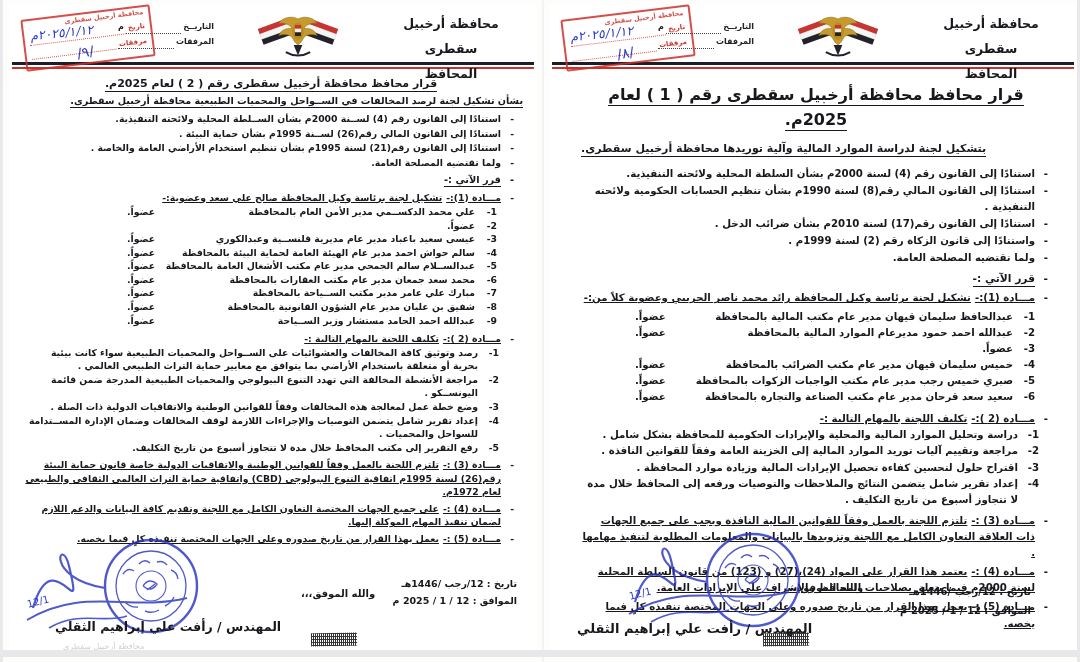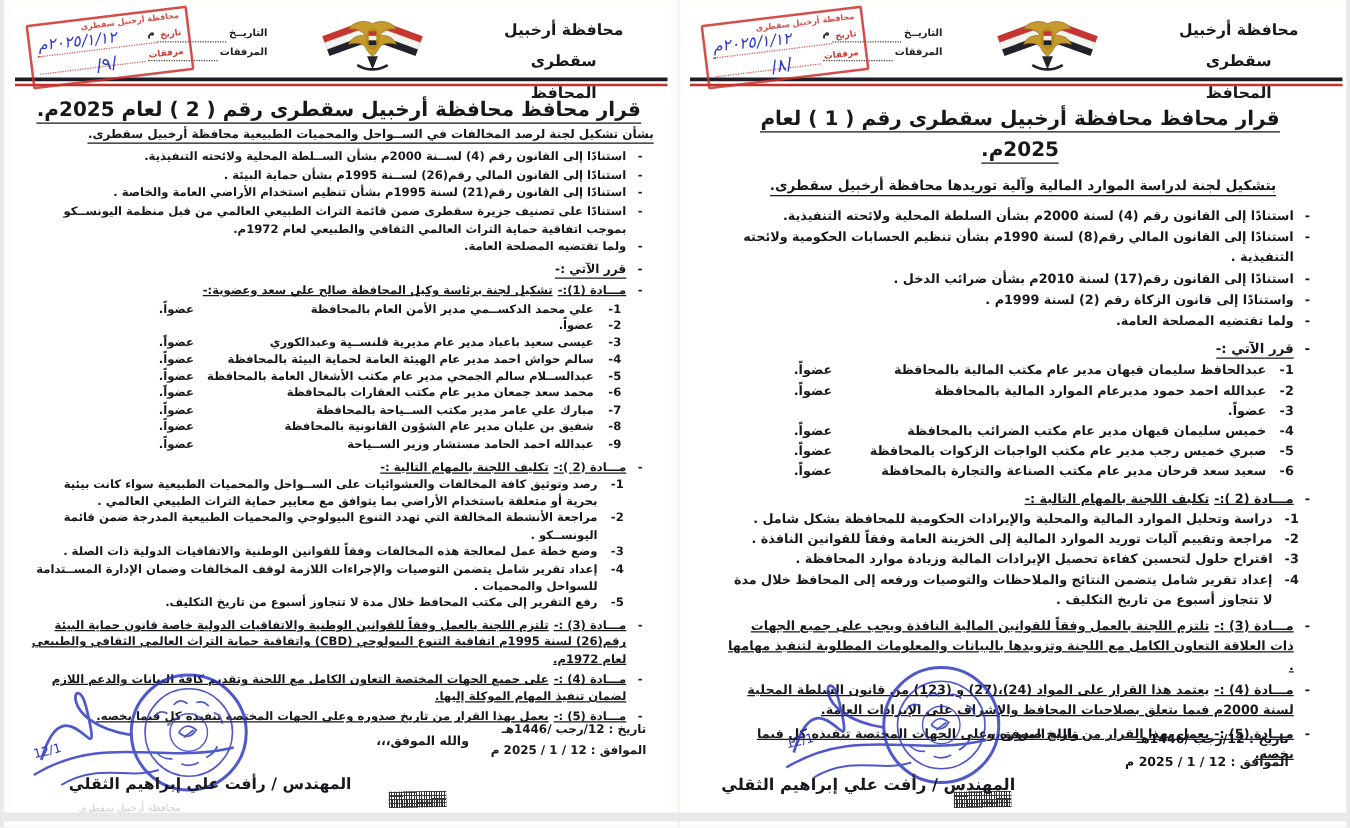--- a/index.html
+++ b/index.html
@@ -29,26 +29,26 @@
   .hw-date{position:absolute;top:13px;left:16px;font-size:12.5px;color:#2b3bc4;font-weight:400;
            letter-spacing:2px;transform:rotate(-6deg) skewX(-12deg);white-space:nowrap;}
   .hw-num{position:absolute;top:31px;left:62px;font-size:14px;color:#2b3bc4;font-weight:400;
           transform:rotate(-10deg);}
 
   .rule{margin:0 3px;border-top:3px solid #1d1d28;border-bottom:2.5px solid #c4342d;height:2px;}
 
   .pl .content{padding:2px 14px 0 10px;}
   .pr .content{padding:2px 26px 0 32px;}
   .title{text-align:center;}
-  .pl .title{font-size:16px;margin:5px 0 2px;}
+  .pl .title{font-size:11px;margin:5px 0 2px;}
   .pr .title{font-size:16px;margin:11px 0 7px;}
   .tline{border-bottom:1.6px solid currentColor;padding-bottom:1px;}
   .subject{margin:2px 0 4px;}
   .pl .subject{font-size:9.6px;text-align:right;}
-  .pr .subject{font-size:11px;text-align:right;padding-right:30px;margin:3px 0 9px;}
+  .pr .subject{font-size:11px;text-align:left;padding-right:30px;margin:3px 0 9px;}
 
   .pre-item{position:relative;padding-right:16px;margin-top:1px;}
   .pre-item::before{content:"-";position:absolute;right:3px;top:0;}
   .pl .pre-item{padding-right:22px;}
   .pl .pre-item::before{right:9px;}
   .decree{margin-top:4px;font-size:1.05em;}
   .art{margin-top:3px;}
   .artlbl{text-decoration:underline;}
   .arttext{padding-right:4px;text-decoration:underline;}
 
@@ -150,21 +150,20 @@
             <div class="hw-num">/٩/</div>
           </div>
         </div>
         <div class="rule"></div>
         <div class="content">
           <div class="title"><span class="tline">قرار محافظ محافظة أرخبيل سقطرى رقم ( 2 ) لعام 2025م.</span></div>
           <div class="subject"><span class="tline">بشأن تشكيل لجنة لرصد المخالفات في الســواحل والمحميات الطبيعية محافظة أرخبيل سقطرى.</span></div>
           <div class="pre-item"><span>استنادًا إلى القانون رقم (4) لســنة 2000م بشأن الســلطة المحلية ولائحته التنفيذية.</span></div>
           <div class="pre-item"><span>استنادًا إلى القانون المالي رقم(26) لســنة 1995م بشأن حماية البيئة .</span></div>
           <div class="pre-item"><span>استنادًا إلى القانون رقم(21) لسنة 1995م بشأن تنظيم استخدام الأراضي العامة والخاصة .</span></div>
-          <div class="pre-item"><span>استنادًا على تصنيف جزيرة سقطرى ضمن قائمة التراث الطبيعي العالمي من قبل منظمة اليونســكو بموجب اتفاقية حماية التراث العالمي الثقافي والطبيعي لعام 1972م.</span></div>
           <div class="pre-item"><span>ولما تقتضيه المصلحة العامة.</span></div>
           <div class="pre-item decree"><span class="tline">قرر الآتي :-</span></div>
           <div class="pre-item art"><span class="artlbl">مـــادة (1):-</span><span class="arttext">تشكيل لجنة برئاسة وكيل المحافظة صالح علي سعد وعضوية:-</span></div>
           <div class="members">
             <div class="mem">
               <span class="num">1-</span>
               <span class="name">علي محمد الدكســمي  مدير الأمن العام بالمحافظة</span>
               <span class="role">عضواً.</span>
             </div>
             <div class="mem">
@@ -313,20 +312,21 @@
         <div class="rule"></div>
         <div class="content">
           <div class="title"><span class="tline">قرار محافظ محافظة أرخبيل سقطرى رقم ( 1 ) لعام 2025م.</span></div>
           <div class="subject"><span class="tline">بتشكيل لجنة لدراسة الموارد المالية وآلية توريدها محافظة أرخبيل سقطرى.</span></div>
           <div class="pre-item"><span>استنادًا إلى القانون رقم (4) لسنة 2000م بشأن السلطة المحلية ولائحته التنفيذية.</span></div>
           <div class="pre-item"><span>استنادًا إلى القانون المالي رقم(8) لسنة 1990م بشأن تنظيم الحسابات الحكومية ولائحته التنفيذية .</span></div>
           <div class="pre-item"><span>استنادًا إلى القانون رقم(17) لسنة 2010م بشأن ضرائب الدخل .</span></div>
           <div class="pre-item"><span>واستنادًا إلى قانون الزكاة رقم (2) لسنة 1999م .</span></div>
           <div class="pre-item"><span>ولما تقتضيه المصلحة العامة.</span></div>
           <div class="pre-item decree"><span class="tline">قرر الآتي :-</span></div>
+          <div class="pre-item art"><span class="artlbl">مـــادة (1):-</span><span class="arttext">تشكيل لجنة برئاسة وكيل المحافظة رائد محمد ناصر الجريبي وعضوية كلاً من:-</span></div>
           <div class="members">
             <div class="mem">
               <span class="num">1-</span>
               <span class="name">عبدالحافظ سليمان قيهان  مدير عام مكتب المالية بالمحافظة</span>
               <span class="role">عضواً.</span>
             </div>
             <div class="mem">
               <span class="num">2-</span>
               <span class="name">عبدالله احمد حمود مديرعام الموارد المالية بالمحافظة</span>
               <span class="role">عضواً.</span>

